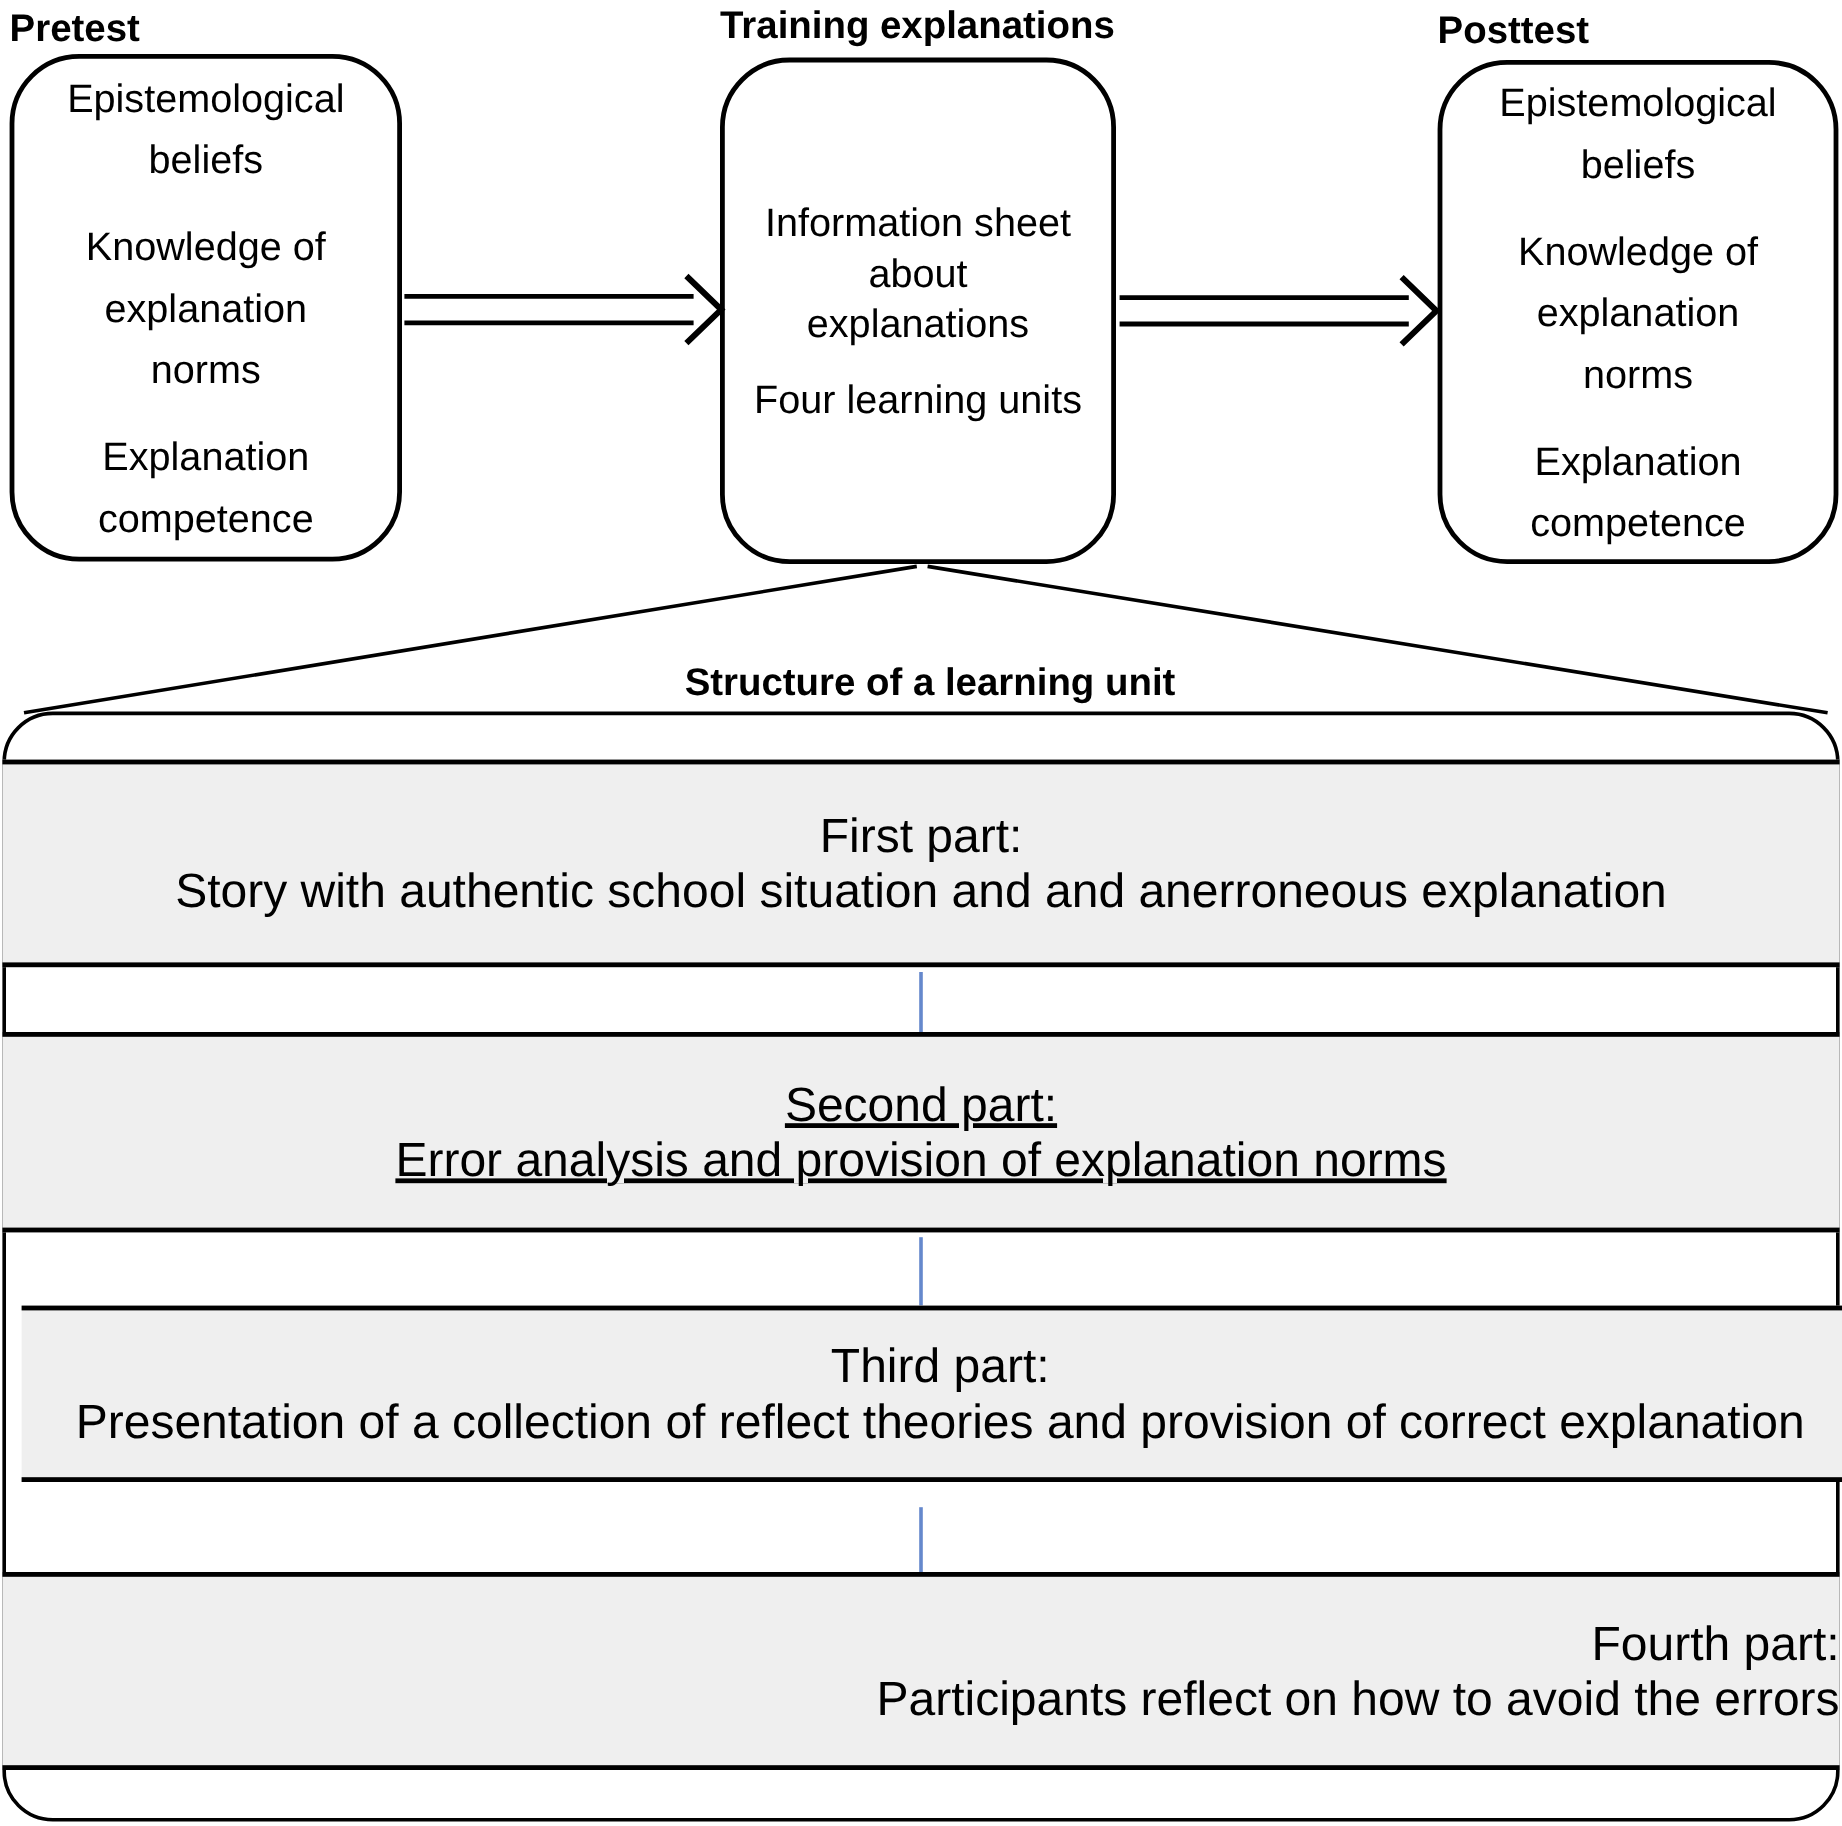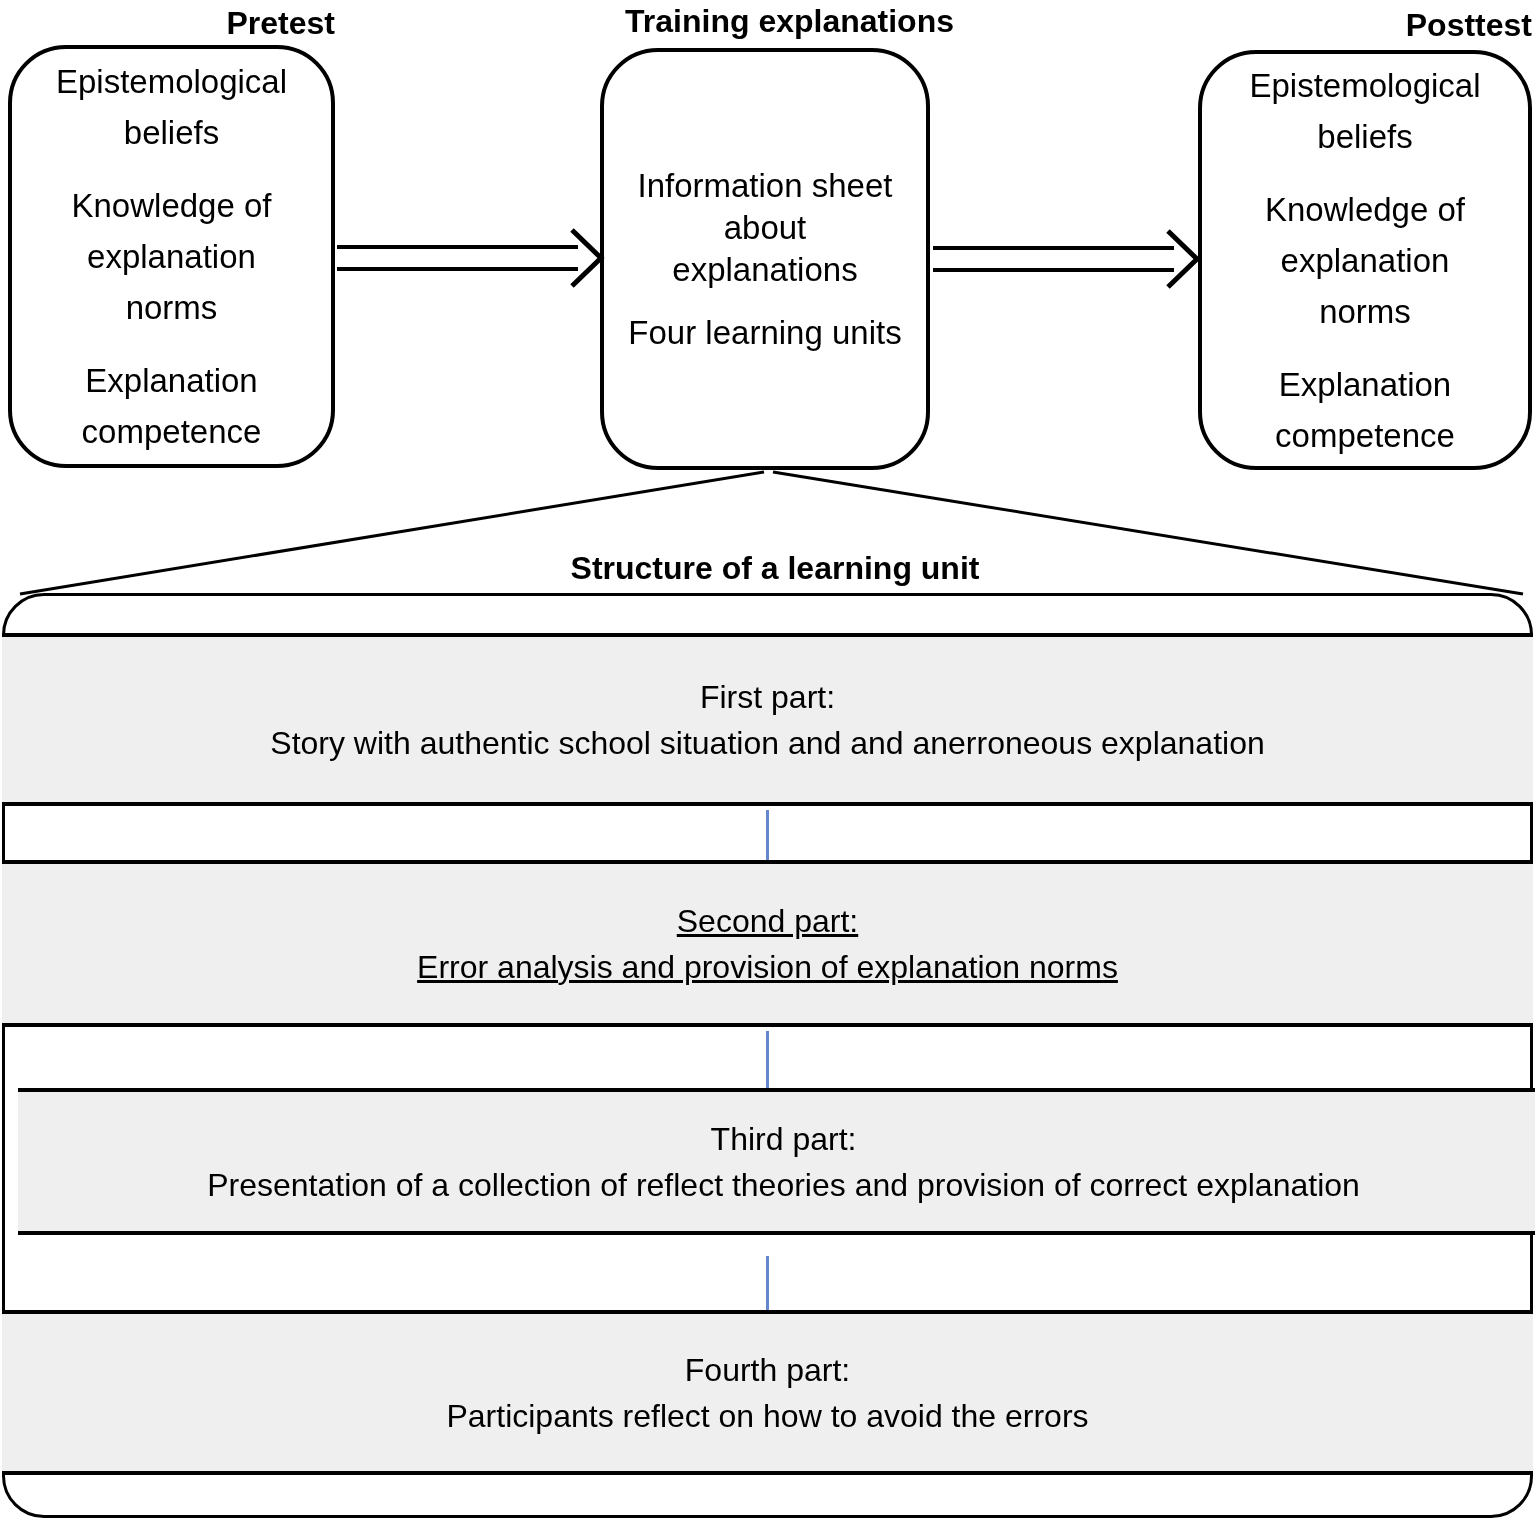--- a/index.html
+++ b/index.html
@@ -21,21 +21,21 @@
     left: 0;
     top: 0;
     width: 1535px;
     height: 1522px;
     pointer-events: none;
   }
   .box-title {
     position: absolute;
     font-size: 32px;
     font-weight: bold;
-    text-align: right;
+    text-align: left;
     line-height: 38px;
     white-space: nowrap;
   }
   .flow-box {
     position: absolute;
     box-sizing: border-box;
     border: 4px solid #000000;
     border-radius: 58px;
     background: #ffffff;
     display: flex;
@@ -81,29 +81,29 @@
     box-sizing: border-box;
     background: #efefef;
     border-top: 4px solid #000000;
     border-bottom: 4px solid #000000;
     display: flex;
     flex-direction: column;
     align-items: center;
     justify-content: center;
   }
   .band-heading, .band-desc {
-    font-size: 32px;
+    font-size: 40px;
     line-height: 46px;
     text-align: center;
     white-space: nowrap;
   }
   .band-1 { top: 633px;  height: 173px; }
   .band-2 { top: 860px;  height: 167px; text-decoration: underline; }
   .band-3 { top: 1088px; height: 147px; margin-left: 16px; }
-  .band-4 { top: 1310px; height: 165px; }
+  .band-4 { top: 1310px; height: 165px; align-items: flex-end; }
   .blue-connector {
     position: absolute;
     left: 766px;
     width: 3px;
     background: #6588cc;
   }
   .conn-1 { top: 810px;  height: 50px; }
   .conn-2 { top: 1031px; height: 57px; }
   .conn-3 { top: 1256px; height: 54px; }
 </style>

